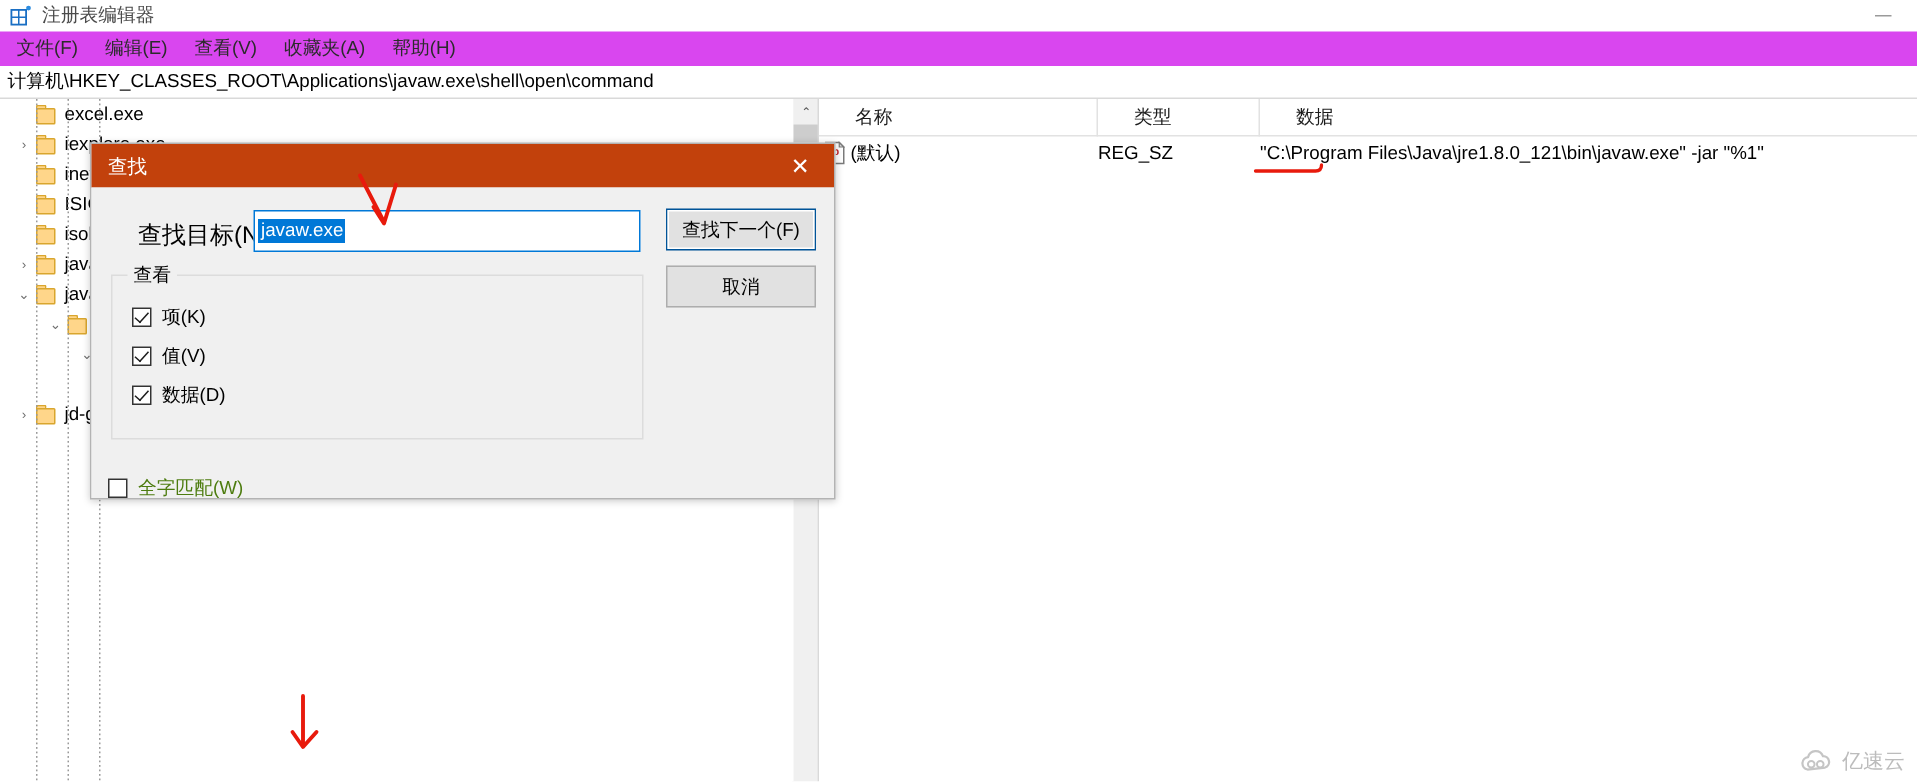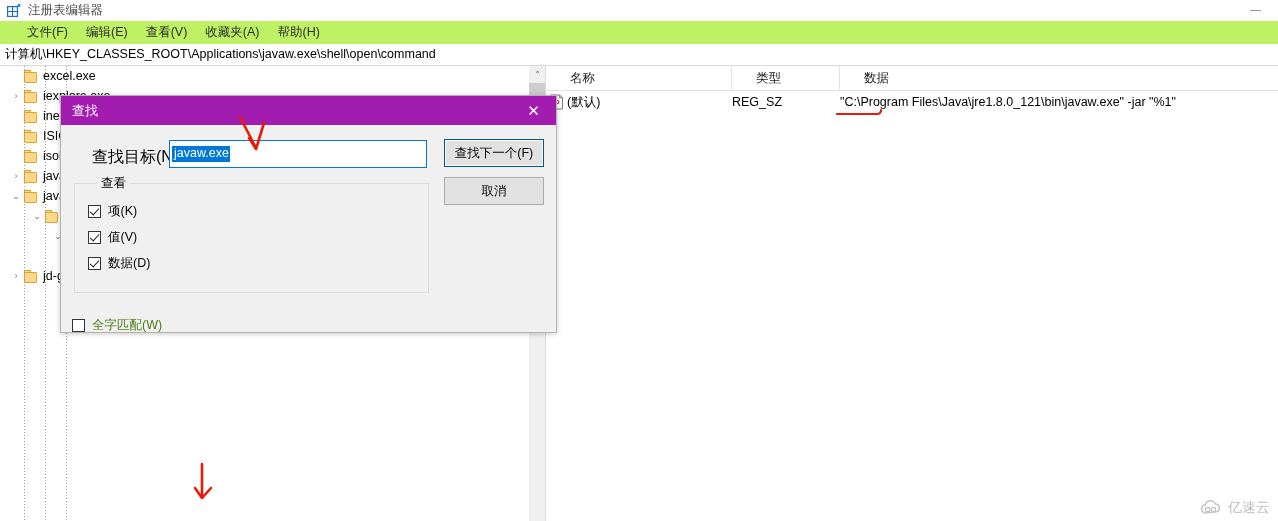--- a/index.html
+++ b/index.html
@@ -41,23 +41,23 @@
     display: flex; align-items: center; justify-content: center;
     color: #8d8d8d; font-size: 11px;
   }
   .min-glyph {
     display: block; width: 11px; height: 1px; background: #9a9a9a;
   }
 
   
   #menubar {
     position: absolute; left: 0; top: 21px; width: 1278px; height: 23px;
-    background: #bef264;
-    display: flex; align-items: center;
-    padding-left: 18px;
+    background: #d946ef;
+    display: flex; align-items: center;
+    padding-left: 2px;
   }
   .menu-item {
     padding: 2px 9px;
     font-size: 12.5px;
     color: #2b2b2b;
     white-space: nowrap;
   }
 
   
   #addressbar {
@@ -177,21 +177,21 @@
 
   
   #find-dialog {
     position: absolute; left: 60px; top: 95px; width: 497px; height: 238px;
     background: #f0f0f0;
     border: 1px solid #b3b3b3;
     box-shadow: 0 1px 5px rgba(0,0,0,0.22);
   }
   #find-titlebar {
     position: absolute; left: 0; top: 0; width: 495px; height: 29px;
-    background: #a21caf;
+    background: #c2410c;
     display: flex; align-items: center;
   }
   #find-title {
     margin-left: 11px;
     color: #ffffff; font-size: 13px;
   }
   #find-close {
     position: absolute; right: 0; top: 0; width: 45px; height: 29px;
     display: flex; align-items: center; justify-content: center;
     color: #ffffff; font-size: 15px; font-weight: 300;
@@ -233,21 +233,21 @@
     display: flex; align-items: center; justify-content: center;
     font-size: 12.5px; color: #000000;
   }
   #view-group {
     position: absolute; left: 13px; top: 58px; width: 355px; height: 110px;
     border: 1px solid #dcdcdc;
   }
   #view-group-title {
     position: absolute; left: 10px; top: -9px;
     background: #f0f0f0; padding: 0 4px;
-    font-size: 12.5px; color: #000000; margin-left: 12px;
+    font-size: 12.5px; color: #000000;
   }
   .chk-row {
     position: absolute; left: 13px;
     display: flex; align-items: center;
     font-size: 12.5px; color: #000000;
   }
   .chk-box {
     width: 13px; height: 13px;
     border: 1px solid #333333;
     background: #ffffff;

